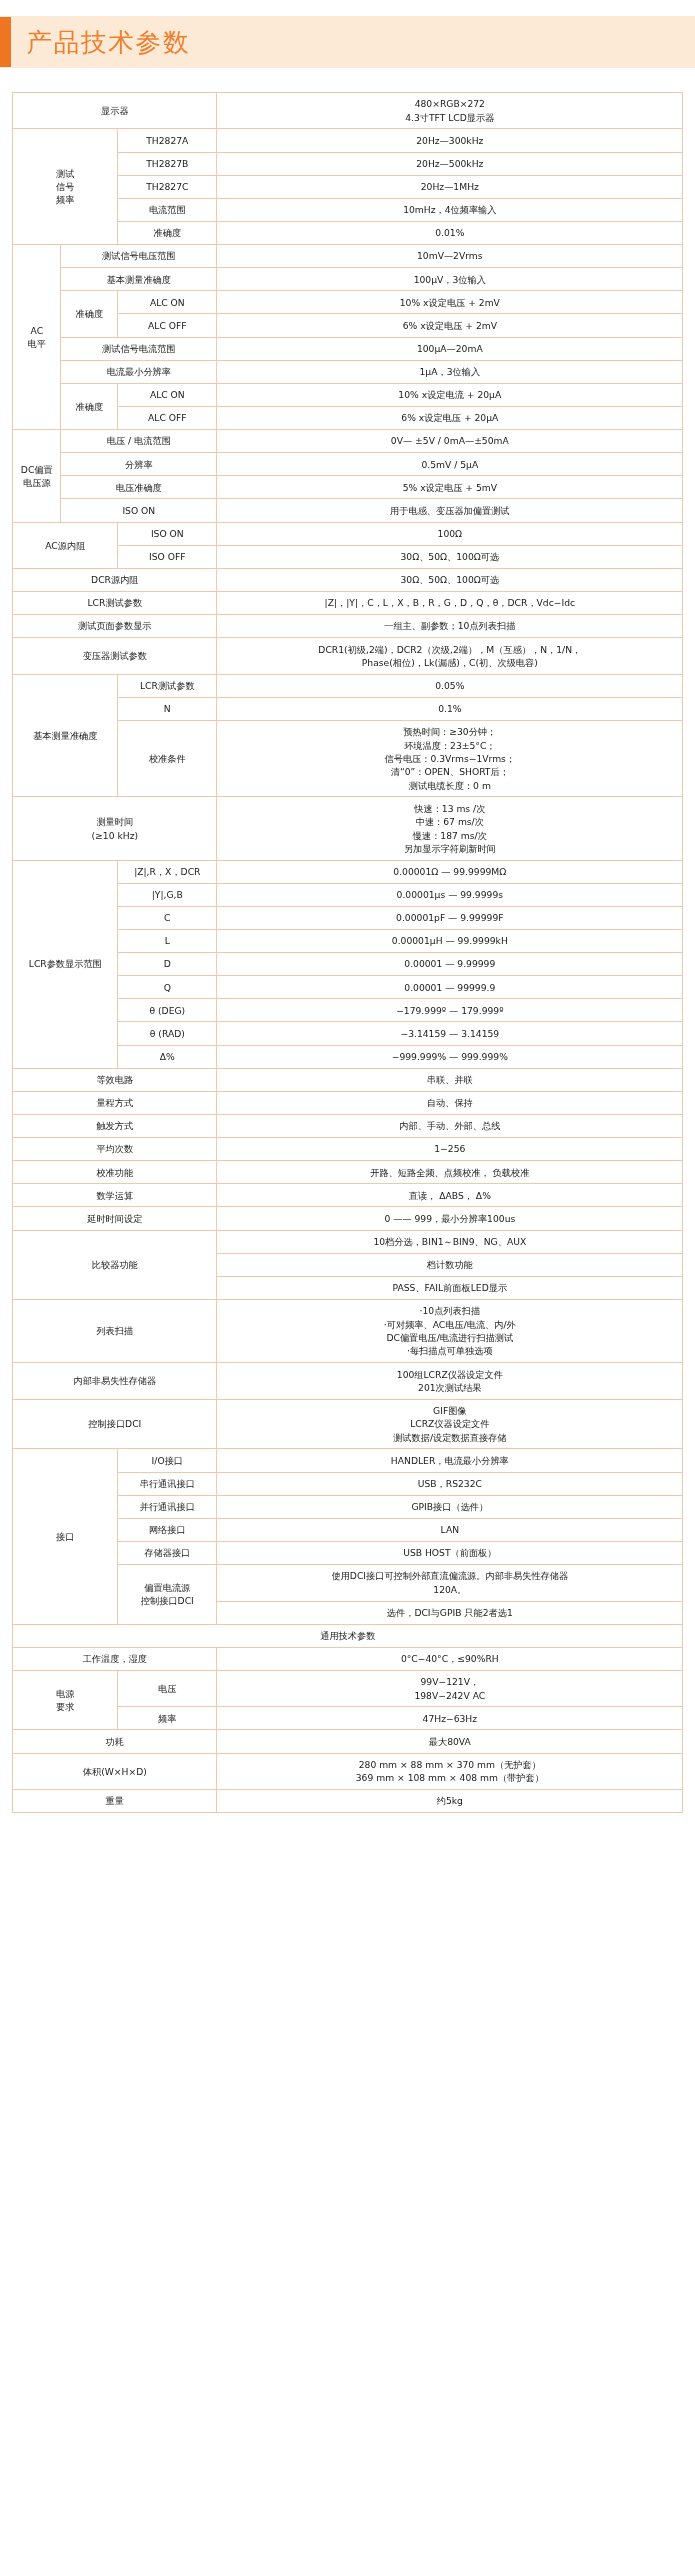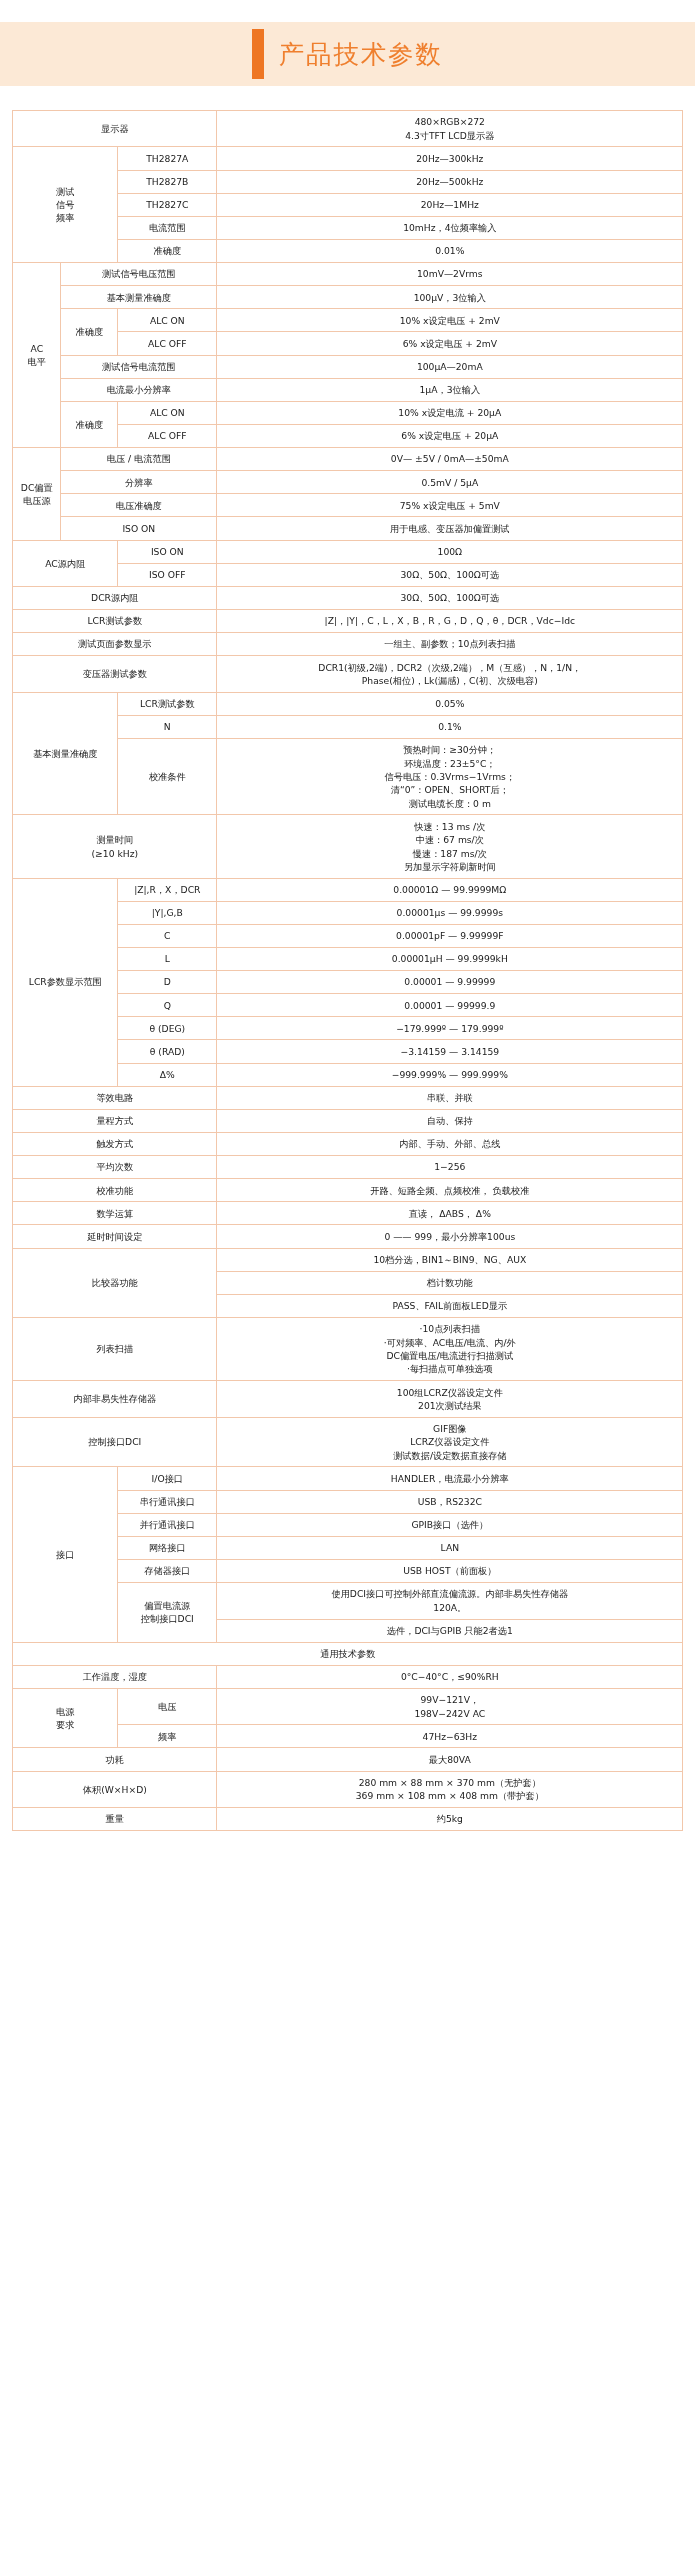--- a/index.html
+++ b/index.html
@@ -9,26 +9,25 @@
     font-family: "DejaVu Sans", "Liberation Sans", sans-serif;
   }
   .page {
     width: 695px;
     min-height: 2576px;
     position: relative;
     background: #fff;
   }
   
   .banner {
-    height: 64px;
+    height: 52px;
     background: #fce9d6;
     display: flex;
     align-items: center;
-    margin: 22px 0 0 0;
-    justify-content: center;
+    margin: 16px 0 0 0;
   }
   .banner-bar {
     width: 11.4px;
     height: 50px;
     background: #ee7623;
     flex: 0 0 11.4px;
   }
   .banner-title {
     color: #ef7f2e;
     font-size: 25.5px;
@@ -154,21 +153,21 @@
 电压源</td>
         <td colspan="2">电压 / 电流范围</td>
         <td>0V— ±5V / 0mA—±50mA</td>
       </tr>
       <tr>
         <td colspan="2">分辨率</td>
         <td>0.5mV / 5μA</td>
       </tr>
       <tr>
         <td colspan="2">电压准确度</td>
-        <td>75% x设定电压 + 5mV</td>
+        <td>5% x设定电压 + 5mV</td>
       </tr>
       <tr>
         <td colspan="2">ISO ON</td>
         <td>用于电感、变压器加偏置测试</td>
       </tr>
 
       <tr>
         <td class="lab" colspan="2" rowspan="2">AC源内阻</td>
         <td>ISO ON</td>
         <td>100Ω</td>

